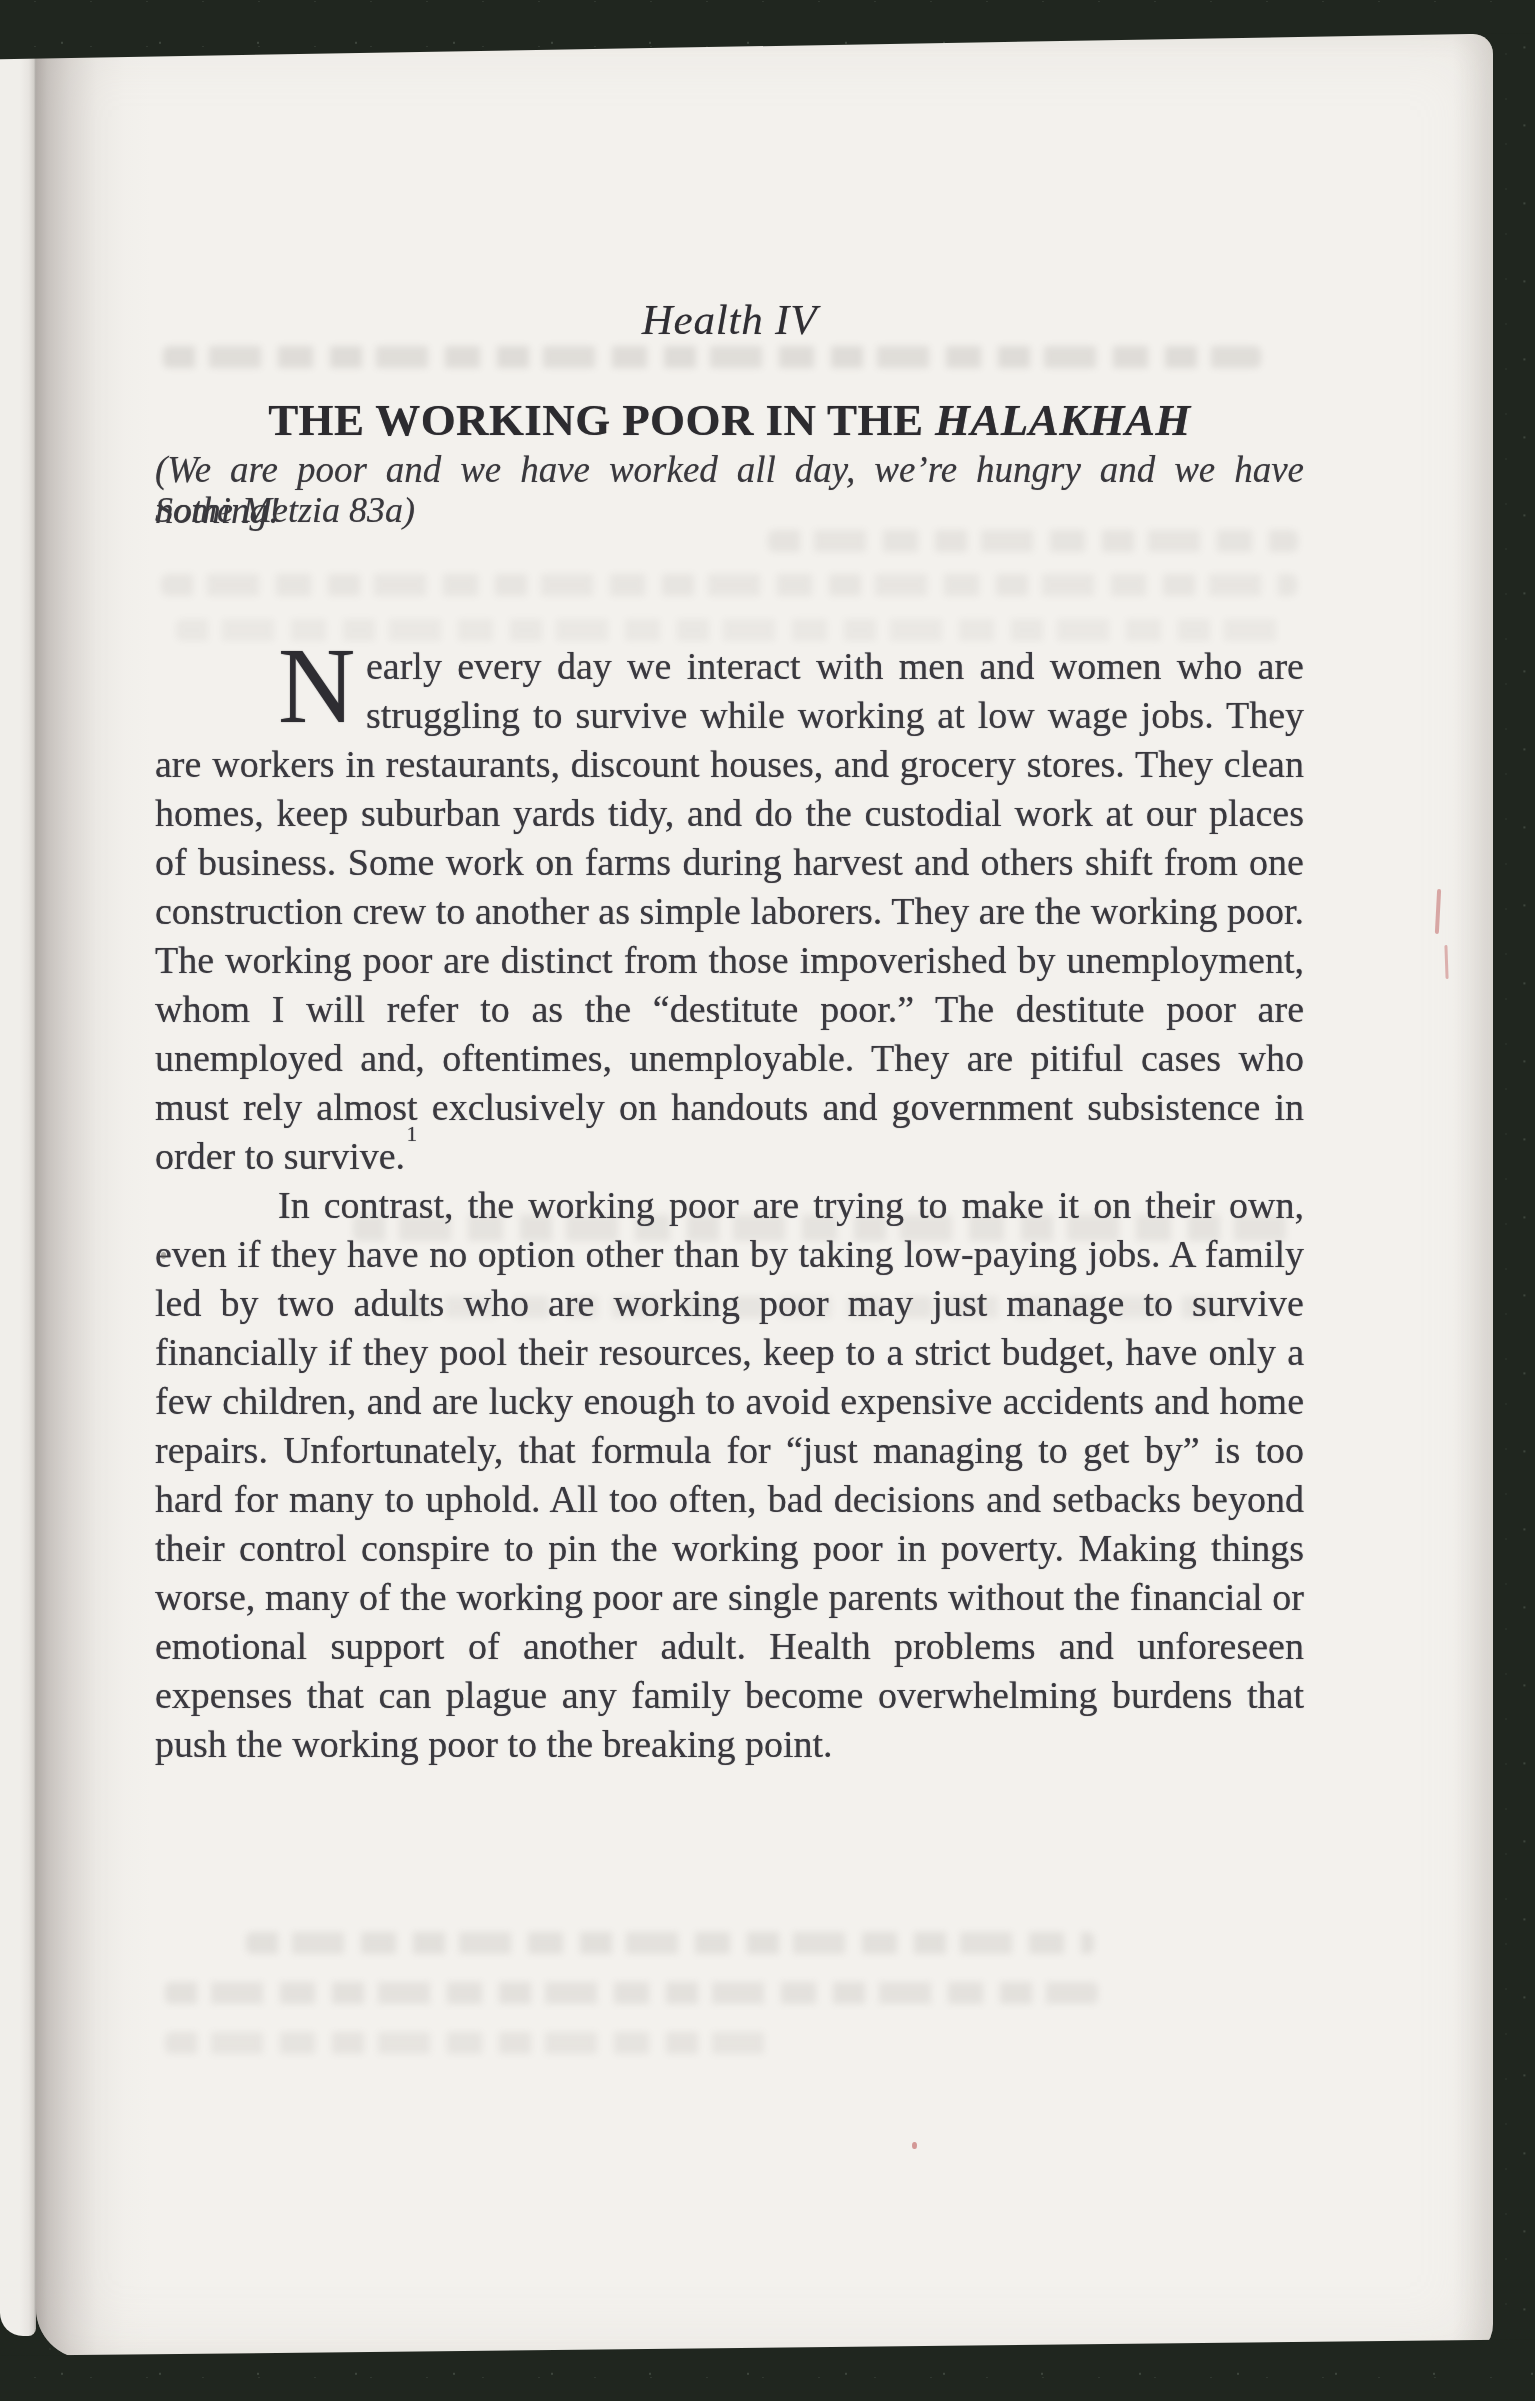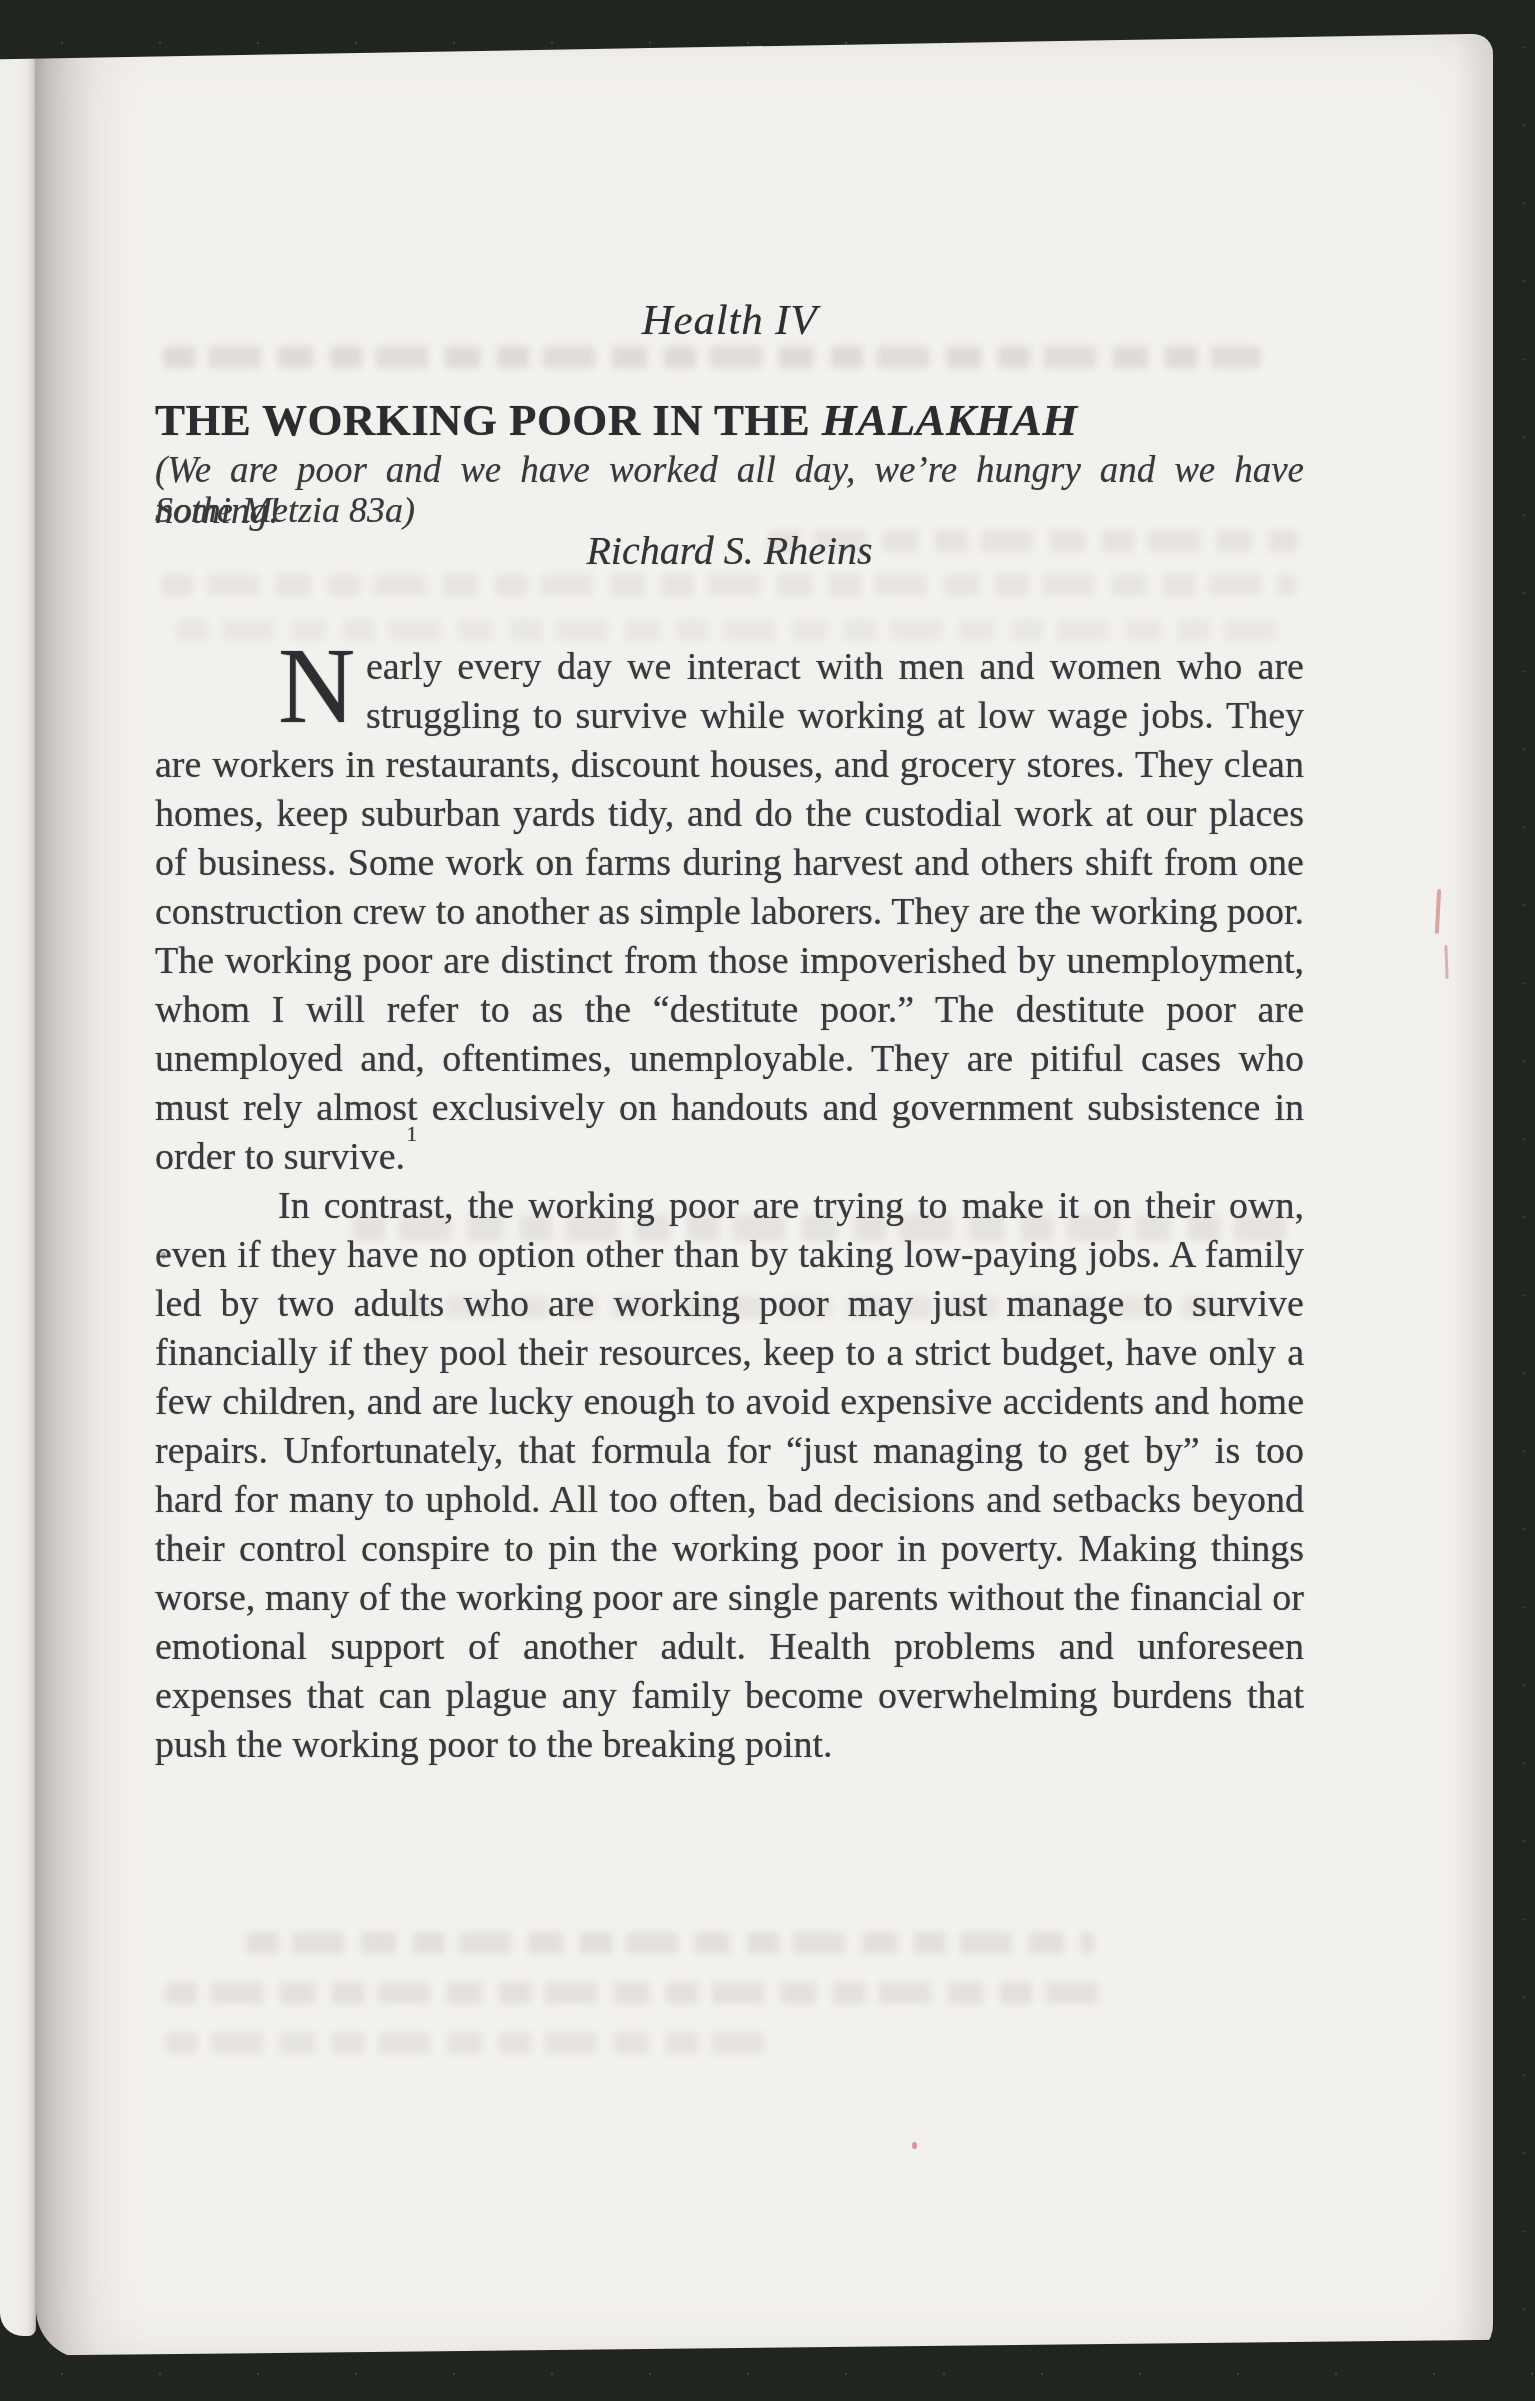--- a/index.html
+++ b/index.html
@@ -61,21 +61,21 @@
     clip-path:polygon(0 35%,100% 12%,100% 100%,0 100%);
   }
 
   
   .tblock{position:absolute;left:119px;width:1149px;color:#39383d;}
   .chapter-line{
     top:263px;text-align:center;font-style:italic;font-size:43px;line-height:46px;
     letter-spacing:0.8px;color:#2f2e33;text-shadow:0 0 0.8px rgba(55,53,58,.6);
   }
   .title-line{
-    top:362px;font-weight:bold;font-size:45px;line-height:49px;
+    top:362px;text-align:center;font-weight:bold;font-size:45px;line-height:49px;
     letter-spacing:0.4px;color:#2c2b2f;text-shadow:0 0 0.8px rgba(48,46,50,.65);
   }
   .title-line .t-italic{font-style:italic;}
   .epigraph-1{
     top:415px;font-style:italic;font-size:37px;line-height:41px;
     text-align:justify;text-align-last:justify;text-shadow:0 0 0.8px rgba(58,56,60,.55);
   }
   .epigraph-2{
     top:456px;font-style:italic;font-size:36px;line-height:41px;
     text-shadow:0 0 0.8px rgba(58,56,60,.55);
@@ -132,21 +132,20 @@
 
   <div class="tblock chapter-line">Health IV</div>
 
   <div class="tblock title-line">
     <span>THE WORKING POOR IN THE </span><span class="t-italic">HALAKHAH</span>
   </div>
 
   <div class="tblock epigraph-1">(We are poor and we have worked all day, we’re hungry and we have nothing!</div>
   <div class="tblock epigraph-2">Some Metzia 83a)</div>
 
-  <div class="tblock author-line">Richard S. Rheins</div>
 
   <div class="tblock bodycol">
     <p class="p1"><span class="dropcap">N</span><span>early every day we interact with men and women who are struggling to survive while working at low wage jobs. They are workers in restaurants, discount houses, and grocery stores. They clean homes, keep suburban yards tidy, and do the custodial work at our places of business. Some work on farms during harvest and others shift from one construction crew to another as simple laborers. They are the working poor. The working poor are distinct from those impoverished by unemployment, whom I will refer to as the “destitute poor.” The destitute poor are unemployed and, oftentimes, unemployable. They are pitiful cases who must rely almost exclusively on handouts and government subsistence in order to survive.</span><sup class="fn">1</sup></p>
     <p class="p2">In contrast, the working poor are trying to make it on their own, even if they have no option other than by taking low-paying jobs. A family led by two adults who are working poor may just manage to survive financially if they pool their resources, keep to a strict budget, have only a few children, and are lucky enough to avoid expensive accidents and home repairs. Unfortunately, that formula for “just managing to get by” is too hard for many to uphold. All too often, bad decisions and setbacks beyond their control conspire to pin the working poor in poverty. Making things worse, many of the working poor are single parents without the financial or emotional support of another adult. Health problems and unforeseen expenses that can plague any family become overwhelming burdens that push the working poor to the breaking point.</p>
   </div>
 </div>
 
 <div class="wedge-top darktex"></div>
 <div class="wedge-bottom darktex"></div>
 

